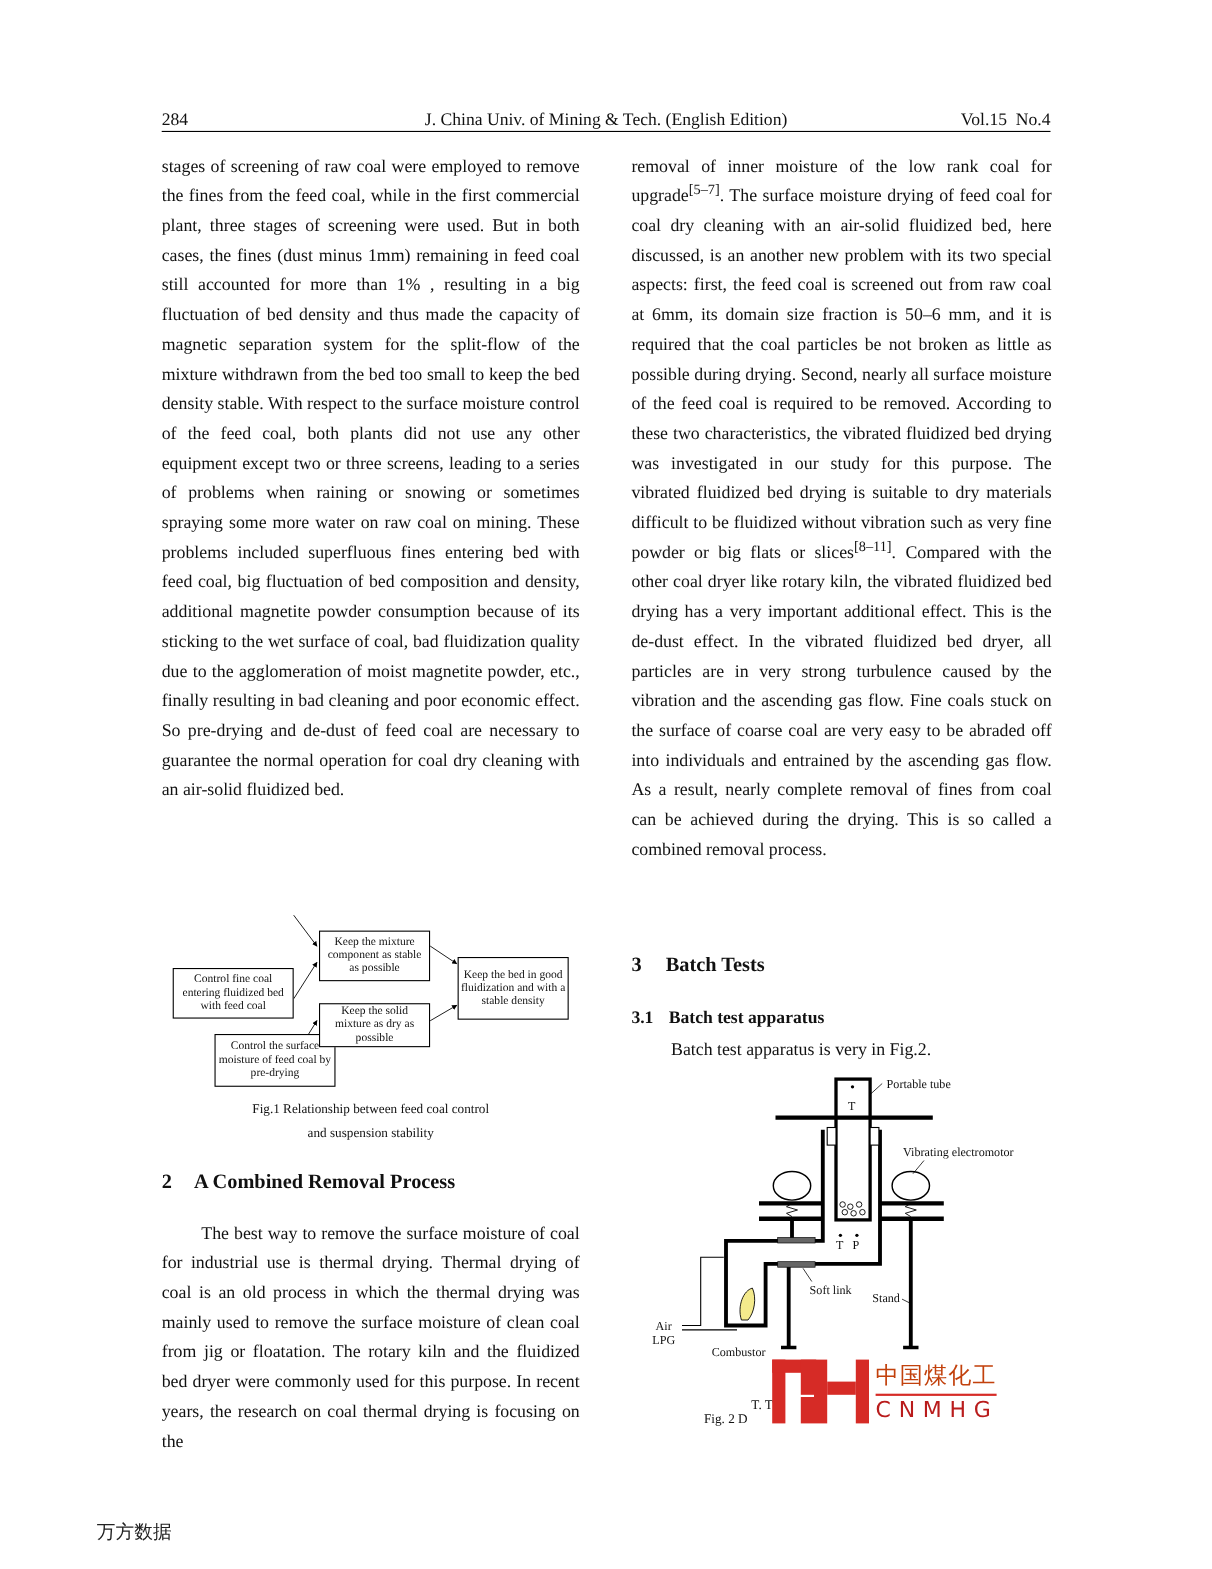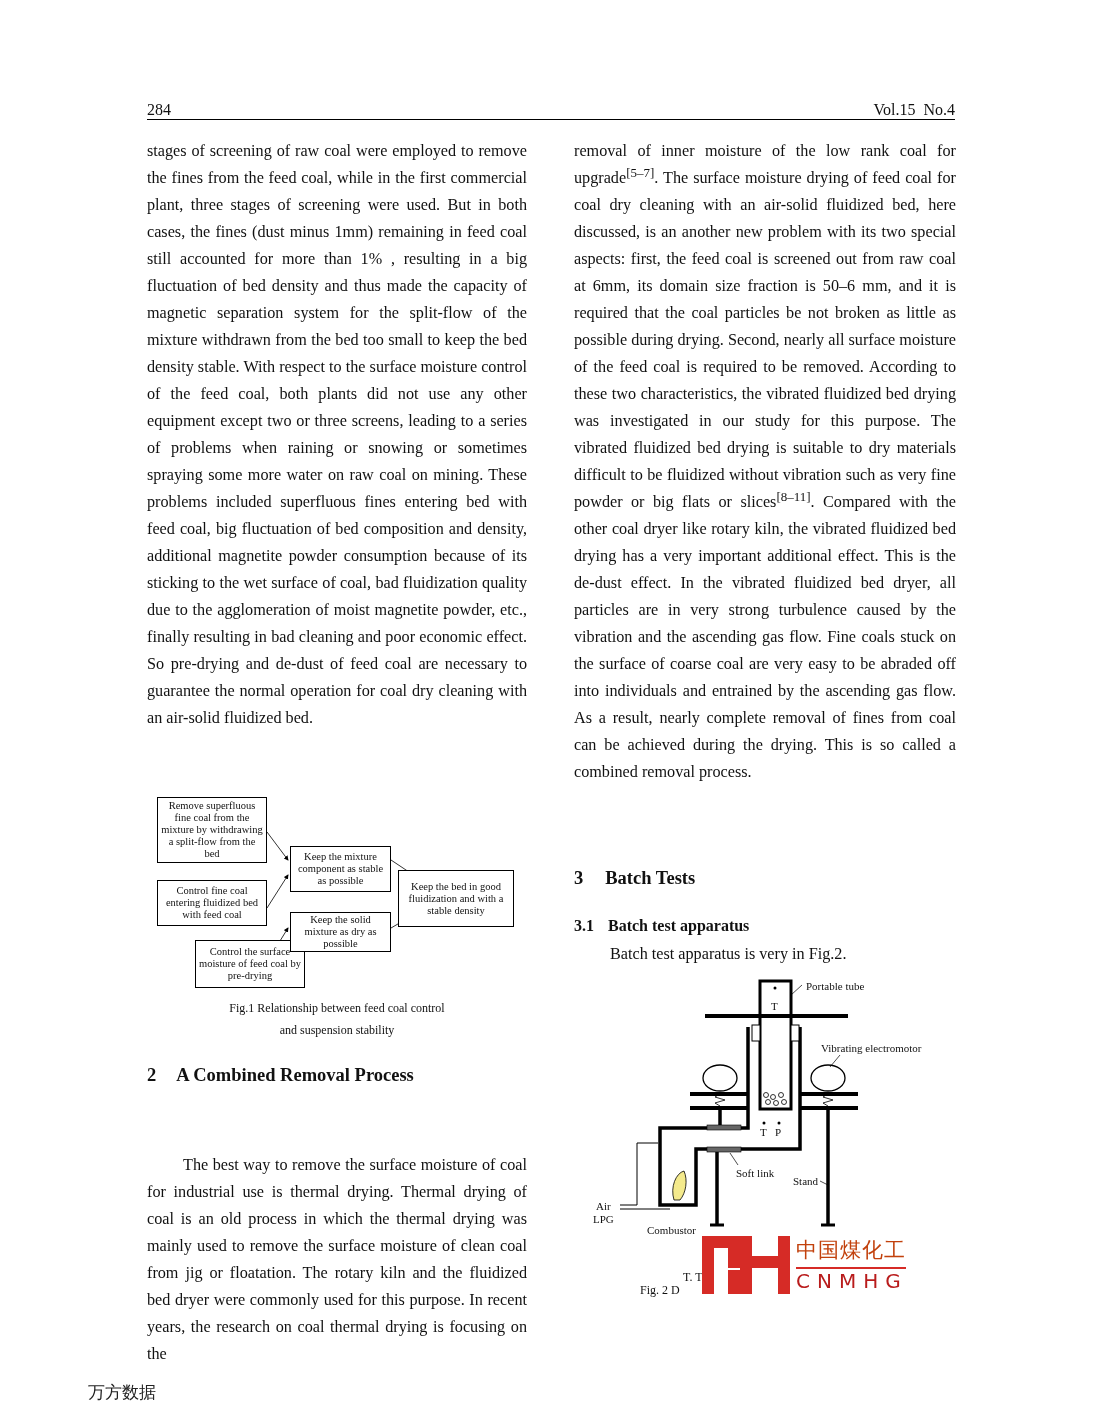--- a/index.html
+++ b/index.html
@@ -25,55 +25,55 @@
   .wm-zh { position:absolute; left:96px; top:2px; font-family:"DejaVu Sans", sans-serif; font-size:21px; color:#c2410c; letter-spacing:1px; }
   .wm-line { position:absolute; left:96px; top:33px; width:110px; height:2px; background:#d62b26; }
   .wm-en { position:absolute; left:96px; top:35px; font-family:"DejaVu Sans", sans-serif; font-size:20px; color:#b91c1c; letter-spacing:7px; }
   .footer { position:absolute; left:88px; top:1381px; font-family:"DejaVu Sans", sans-serif; font-size:17px; color:#222; }
 </style>
 </head>
 <body>
 
 <div class="header">
   <span class="pg">284</span>
+  <span class="jt">J. China Univ. of Mining &amp; Tech. (English Edition)</span>
   <span class="vol">Vol.15   No.4</span>
 </div>
 
 <div class="col left">
   <p>stages of screening of raw coal were employed to remove the  fines from the feed coal, while in the first commercial plant, three stages of screening were used. But in both cases, the fines (dust minus 1mm) remaining in feed coal still accounted for more than 1% , resulting in a big fluctuation of bed density and thus made the capacity of magnetic separation system for the split-flow of the mixture withdrawn from the bed too small to keep the bed density stable. With respect to the surface moisture control of the feed coal, both plants did not use any other equipment except two or three screens, leading to a series of problems when raining or snowing or sometimes spraying some more water on raw coal on mining. These problems included superfluous fines entering bed with feed coal, big fluctuation of bed composition and density, additional magnetite powder consumption because of its sticking to the wet surface of coal, bad fluidization quality due to the agglomeration of moist magnetite powder, etc., finally resulting in bad cleaning and poor economic effect. So pre-drying and de-dust of feed coal are necessary to guarantee the normal operation for coal dry cleaning with an air-solid fluidized bed.</p>
 </div>
 
 <div class="fig1">
   <svg width="380" height="210" style="position:absolute;left:0;top:0">
     <defs>
       <marker id="ah" markerWidth="6" markerHeight="6" refX="5" refY="3" orient="auto">
         <path d="M0,0 L6,3 L0,6 z" fill="#000"></path>
       </marker>
     </defs>
     <line x1="117" y1="42" x2="138" y2="70" stroke="#000" stroke-width="0.8" marker-end="url(#ah)"></line>
     <line x1="117" y1="118" x2="138" y2="85" stroke="#000" stroke-width="0.8" marker-end="url(#ah)"></line>
     <line x1="117" y1="172" x2="138" y2="138" stroke="#000" stroke-width="0.8" marker-end="url(#ah)"></line>
     <line x1="241" y1="70" x2="265" y2="86" stroke="#000" stroke-width="0.8" marker-end="url(#ah)"></line>
     <line x1="241" y1="138" x2="265" y2="124" stroke="#000" stroke-width="0.8" marker-end="url(#ah)"></line>
   </svg>
-  <div class="box" style="left:7px;top:7px;width:110px;height:66px;">Remove superfluous fine coal from the mixture by withdrawing  a split-flow from the bed</div>
   <div class="box" style="left:7px;top:90px;width:110px;height:46px;">Control fine coal entering fluidized bed with feed coal</div>
   <div class="box" style="left:7px;top:150px;width:110px;height:48px;margin-left:38px;">Control the surface moisture of feed coal by pre-drying</div>
   <div class="box" style="left:140px;top:56px;width:101px;height:46px;">Keep the mixture component as stable as possible</div>
   <div class="box" style="left:140px;top:122px;width:101px;height:40px;">Keep the solid mixture as dry as possible</div>
-  <div class="box" style="left:248px;top:80px;width:116px;height:57px;">Keep the bed in good fluidization and with a stable density</div>
+  <div class="box" style="left:266px;top:80px;width:101px;height:57px;">Keep the bed in good fluidization and with a stable density</div>
 </div>
 <div class="cap" style="left:147px;top:1001px;width:380px;">Fig.1    Relationship between feed coal control</div>
 <div class="cap" style="left:147px;top:1023px;width:380px;">and suspension stability</div>
 
 <div class="h2" style="left:147px;top:1065px;">
   <span>2</span><span style="display:inline-block;width:20px"></span><span>A Combined Removal Process</span>
 </div>
 
-<div class="col left indent" style="top:1152px;">
+<div class="col left indent" style="top:1108px;">
   <p>The best way to remove the surface moisture of coal for industrial use is thermal drying. Thermal drying of coal is an old process in which the thermal drying was mainly used to remove the surface moisture of clean coal from jig or floatation. The rotary kiln and the fluidized bed dryer were commonly used for this purpose. In recent years, the research on coal thermal drying is focusing on the</p>
 </div>
 
 <div class="col right">
   <p><span>removal of inner moisture of the low rank coal for upgrade</span><sup>[5–7]</sup><span>. The surface moisture drying of feed coal for coal dry cleaning with an air-solid fluidized bed, here discussed, is an another new problem with its two special aspects: first, the feed coal is screened out from raw coal at 6mm, its domain size fraction is 50–6 mm, and it is required that the coal particles be not broken as little as possible during drying. Second, nearly all surface moisture of the feed coal is required to be removed. According to these two characteristics, the vibrated fluidized bed drying was investigated in our study for this purpose. The vibrated fluidized bed drying is suitable to dry materials difficult to be fluidized without vibration such as very fine powder or big flats or slices</span><sup>[8–11]</sup><span>. Compared with the other coal dryer like rotary kiln, the vibrated fluidized bed drying has a very important additional effect. This is the de-dust effect. In the vibrated fluidized bed dryer, all particles are in very strong turbulence caused by the vibration and the ascending gas flow. Fine coals stuck on the surface of coarse coal are very easy to be abraded off into individuals and entrained by the ascending gas flow. As a result, nearly complete removal of fines from coal can be achieved during the drying. This is so called a combined removal process.</span></p>
 </div>
 
 <div class="h2" style="left:574px;top:868px;">
   <span>3</span><span style="display:inline-block;width:22px"></span><span>Batch Tests</span>
 </div>

